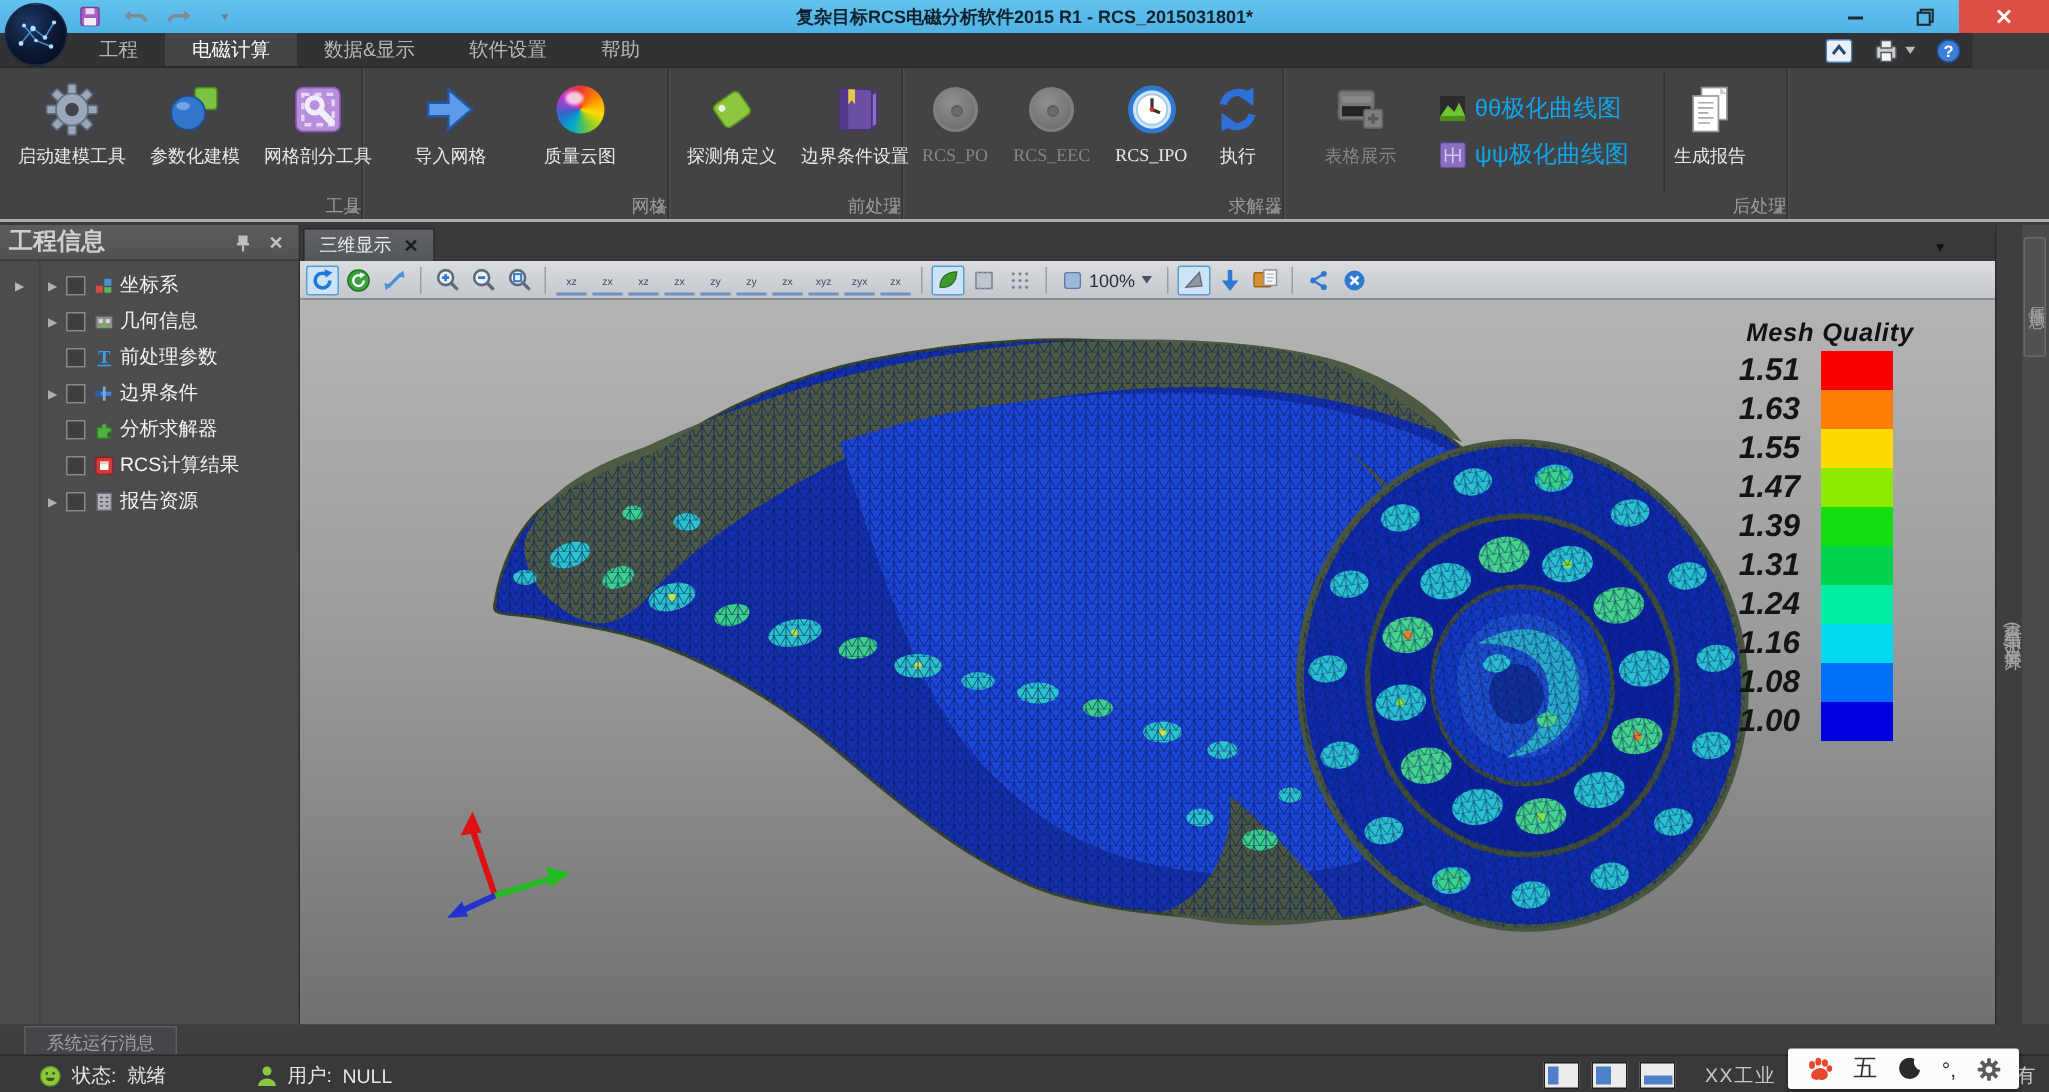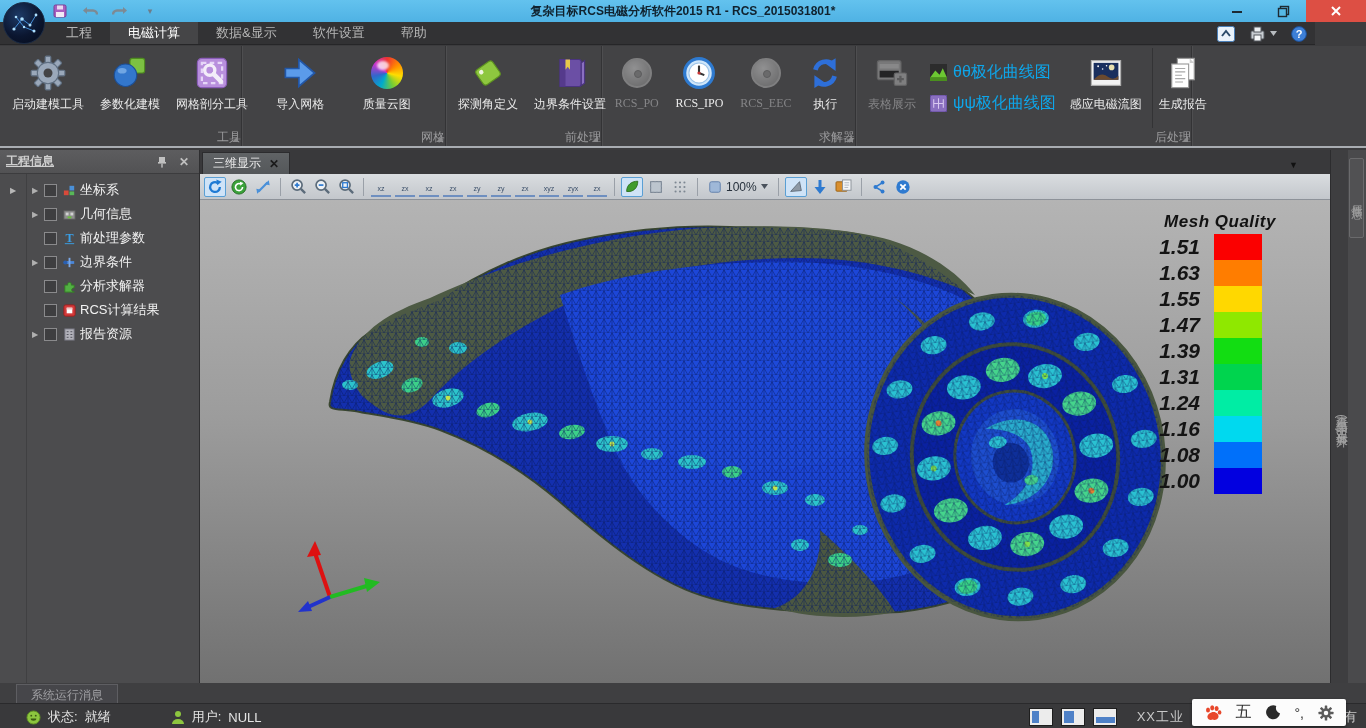--- a/index.html
+++ b/index.html
@@ -58,21 +58,21 @@
   .knob::after { content:""; position:absolute; left:10px; top:10px; width:6px; height:6px;
       border-radius:50%; background:#9a9a9a; border:1px solid #7c7c7c; }
 
   
   .main { position:absolute; left:0; top:150px; width:1366px; height:533px; display:flex; }
 
   
   .leftpanel { width:200px; background:#4c4c4e; border-right:1px solid #2e2e30; display:flex; flex-direction:column; }
   .lp-header { height:24px; background:linear-gradient(180deg,#5d5d5f,#525254); border-bottom:1px solid #3c3c3e;
                display:flex; align-items:center; padding:0 6px; }
-  .lp-title { flex:1; font-size:12px; font-weight:bold; color:#cfcfcf;text-decoration:underline; }
+  .lp-title { flex:1; font-size:16px; font-weight:bold; color:#cfcfcf; }
   .lp-hicon { width:18px; text-align:center; color:#c0c0c0; font-size:12px; cursor:pointer; }
   .tree { flex:1; padding-top:4px; position:relative; }
   .tree::before { content:""; position:absolute; left:26px; top:0; bottom:0; width:1px; background:#404042; }
   .trow { height:24px; display:flex; align-items:center; cursor:pointer; }
   .t-gutter { width:26px; text-align:center; color:#b8b8b8; font-size:8px; }
   .t-exp { width:18px; text-align:center; color:#b0b0b0; font-size:8px; }
   .t-chk { width:13px; height:13px; background:#3e3e40; border:1px solid #8a8a8c; margin-right:5px; }
   .t-ico { width:18px; height:16px; display:flex; align-items:center; }
   .t-lbl { font-size:13px; color:#f2f2f2;text-align:center; }
 
@@ -340,37 +340,37 @@
     </div>
 
     <div class="rgroup" style="width:254px;">
       <div class="rbuttons">
         <div class="rbtn disabled">
           <div class="ric">
               <div class="knob"></div>
             </div>
           <div class="rlb">RCS_PO</div>
         </div>
+        <div class="rbtn disabled">
+          <div class="ric">
+              <div class="knob"></div>
+            </div>
+          <div class="rlb">RCS_EEC</div>
+        </div>
         <div class="rbtn">
           <div class="ric">
             <svg width="34" height="34" viewBox="0 0 32 32">
                 <circle cx="16" cy="16" r="13.5" fill="#cfe6fa" stroke="#2e7ad0" stroke-width="3"></circle>
                 <circle cx="16" cy="16" r="9.5" fill="#ffffff" stroke="#9ec4e8"></circle>
                 <line x1="16" y1="16" x2="16" y2="9" stroke="#333" stroke-width="2"></line>
                 <line x1="16" y1="16" x2="21" y2="18" stroke="#333" stroke-width="2"></line>
                 <circle cx="16" cy="16" r="1.5" fill="#c33"></circle>
               </svg>
           </div>
           <div class="rlb">RCS_IPO</div>
-        </div>
-        <div class="rbtn disabled">
-          <div class="ric">
-              <div class="knob"></div>
-            </div>
-          <div class="rlb">RCS_EEC</div>
         </div>
         <div class="rbtn">
           <div class="ric">
             <svg width="34" height="34" viewBox="0 0 32 32">
                 <path d="M7,13 A10,10 0 0 1 24,8.5" fill="none" stroke="#2e6fd8" stroke-width="4.5"></path>
                 <polygon points="26,2 26,14 17,7.5" fill="#2e6fd8"></polygon>
                 <path d="M25,19 A10,10 0 0 1 8,23.5" fill="none" stroke="#2e6fd8" stroke-width="4.5"></path>
                 <polygon points="6,30 6,18 15,24.5" fill="#2e6fd8"></polygon>
               </svg>
           </div>
@@ -410,34 +410,20 @@
           </div>
           <div class="rbtn-small">
             <span>
               <svg width="17" height="17" viewBox="0 0 16 16">
                   <rect width="16" height="16" rx="2" fill="#8a6fc0" stroke="#5e4898"></rect>
                   <path d="M3.5,4 v8 M8,3 v10 M12.5,4 v8 M3,8 h10" stroke="#d8c8f0" fill="none"></path>
                 </svg>
             </span>
             <span class="rlb">ψψ极化曲线图</span>
           </div>
-        </div>
-        <div class="rbtn">
-          <div class="ric">
-            <svg width="36" height="36" viewBox="0 0 32 32">
-                <rect x="3" y="5" width="26" height="22" fill="#f2f2f2" stroke="#b0b0b0"></rect>
-                <rect x="5" y="7" width="22" height="15" fill="#1a2f5e"></rect>
-                <circle cx="21" cy="11" r="2.5" fill="#e8e0b0"></circle>
-                <circle cx="9" cy="10" r="0.8" fill="#fff"></circle>
-                <circle cx="13" cy="12.5" r="0.7" fill="#fff"></circle>
-                <circle cx="16.5" cy="9.5" r="0.7" fill="#fff"></circle>
-                <path d="M5,22 Q12,14 18,19.5 Q23,23 27,18.5 L27,22 Z" fill="#6b4a2f"></path>
-              </svg>
-          </div>
-          <div class="rlb">感应电磁流图</div>
         </div>
         <div class="rbtn" style="border-left:1px solid #333335;">
           <div class="ric">
             <svg width="36" height="36" viewBox="0 0 32 32">
                 <rect x="11" y="3" width="15" height="19" fill="#fdfdfd" stroke="#9a9a9a"></rect>
                 <polygon points="22,3 26,7 22,7" fill="#cccccc"></polygon>
                 <rect x="6" y="8" width="15" height="21" fill="#ffffff" stroke="#9a9a9a"></rect>
                 <path d="M9,12 h9 M9,15 h9 M9,18 h6 M9,21 h9 M9,24 h7" stroke="#a8a8a8"></path>
               </svg>
           </div>

